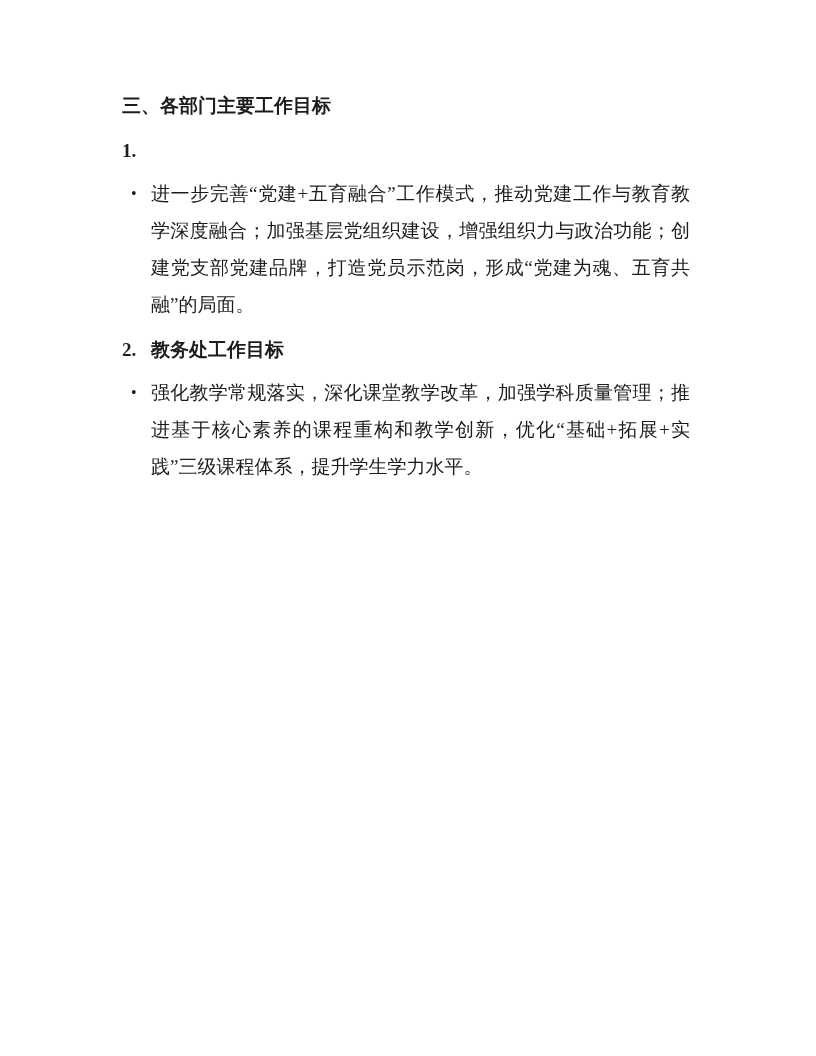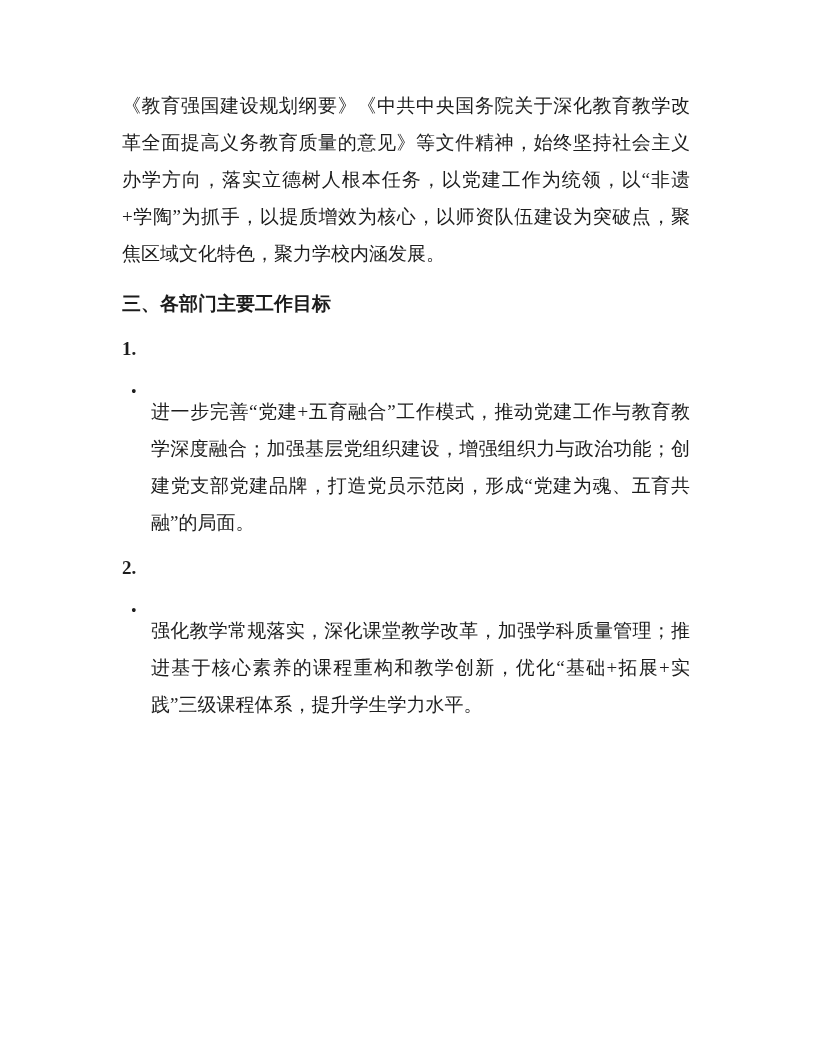--- a/index.html
+++ b/index.html
@@ -57,47 +57,46 @@
   }
   .bullet-item .marker {
     flex: 0 0 20px;
     margin-left: 9px;
     font-size: 16px;
   }
   .bullet-item .bullet-text {
     flex: 1;
     text-align: justify;
     word-break: break-all;
-    margin-top: 20px;
   }
 </style>
 </head>
 <body>
 
 <div class="page">
   <div class="content">
 
-    <p class="doc-paragraph">《教育强国建设规划纲要》《中共中央国务院关于深化教育教学改革全面提高义务教育质量的意见》等文件精神，始终坚持社会主义办学方向，落实立德树人根本任务，以党建工作为统领，以“非遗+学陶”为抓手，以提质增效为核心，以师资队伍建设为突破点，聚焦区域文化特色，聚力学校内涵发展。</p>
 
 
     <h2 class="section-heading">三、各部门主要工作目标</h2>
 
     <div class="num-heading">
       <span class="num">1.</span>
     </div>
 
     <ul class="bullet-list">
       <li class="bullet-item">
         <span class="marker">•</span>
         <span class="bullet-text">进一步完善“党建+五育融合”工作模式，推动党建工作与教育教学深度融合；加强基层党组织建设，增强组织力与政治功能；创建党支部党建品牌，打造党员示范岗，形成“党建为魂、五育共融”的局面。</span>
       </li>
     </ul>
 
     <div class="num-heading">
       <span class="num">2.</span>
+      <span class="num-title">教务处工作目标</span>
     </div>
 
     <ul class="bullet-list">
       <li class="bullet-item">
         <span class="marker">•</span>
         <span class="bullet-text">强化教学常规落实，深化课堂教学改革，加强学科质量管理；推进基于核心素养的课程重构和教学创新，优化“基础+拓展+实践”三级课程体系，提升学生学力水平。</span>
       </li>
     </ul>
 
   </div>

